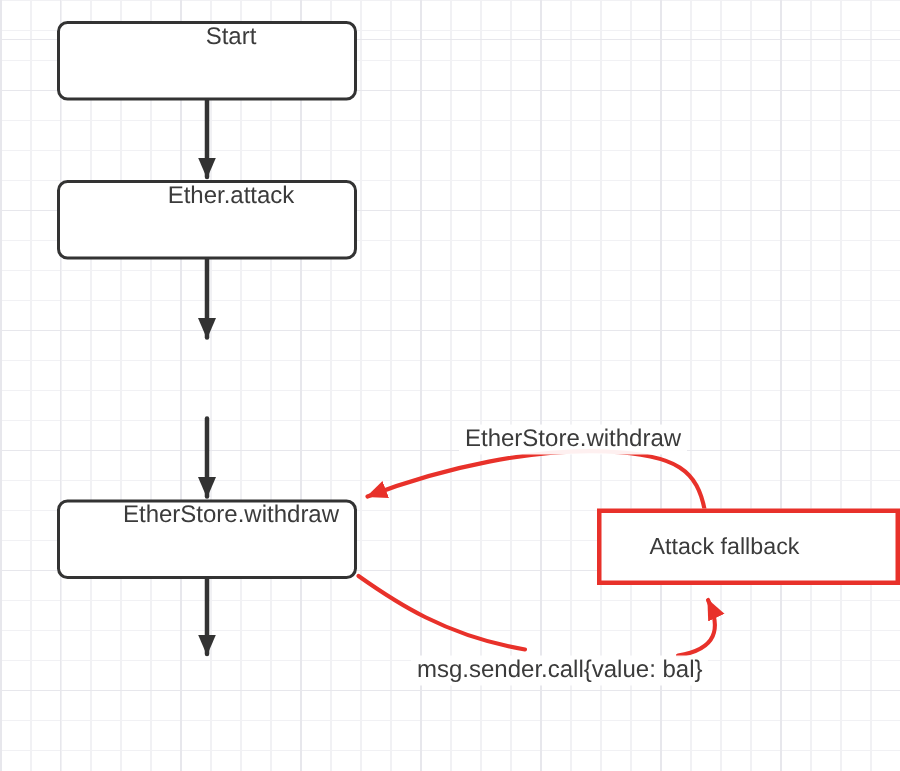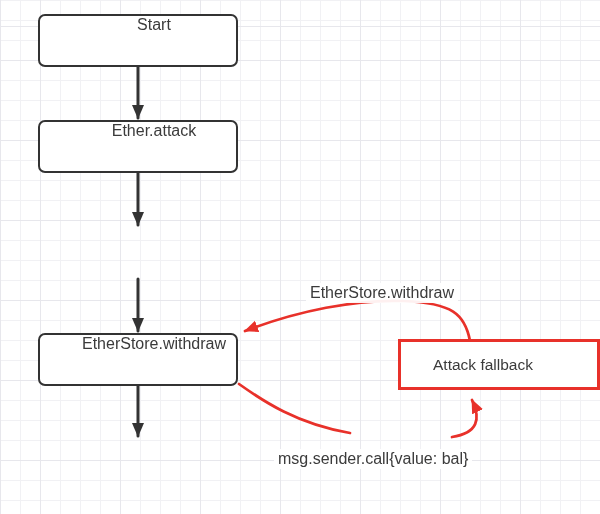--- a/index.html
+++ b/index.html
@@ -90,15 +90,15 @@
   </div>
   <div class="node" style="top:333px">
     <span>EtherStore.withdraw</span>
   </div>
 
   <div class="node fallback">
     <span>Attack fallback</span>
   </div>
 
   <div class="edge-label" style="left:306px; top:283px;">EtherStore.withdraw</div>
-  <div class="edge-label" style="left:274px; top:437px;margin-top:12px;">msg.sender.call{value: bal}</div>
+  <div class="edge-label" style="left:274px; top:437px;">msg.sender.call{value: bal}</div>
 
 </div>
 
 </body></html>

